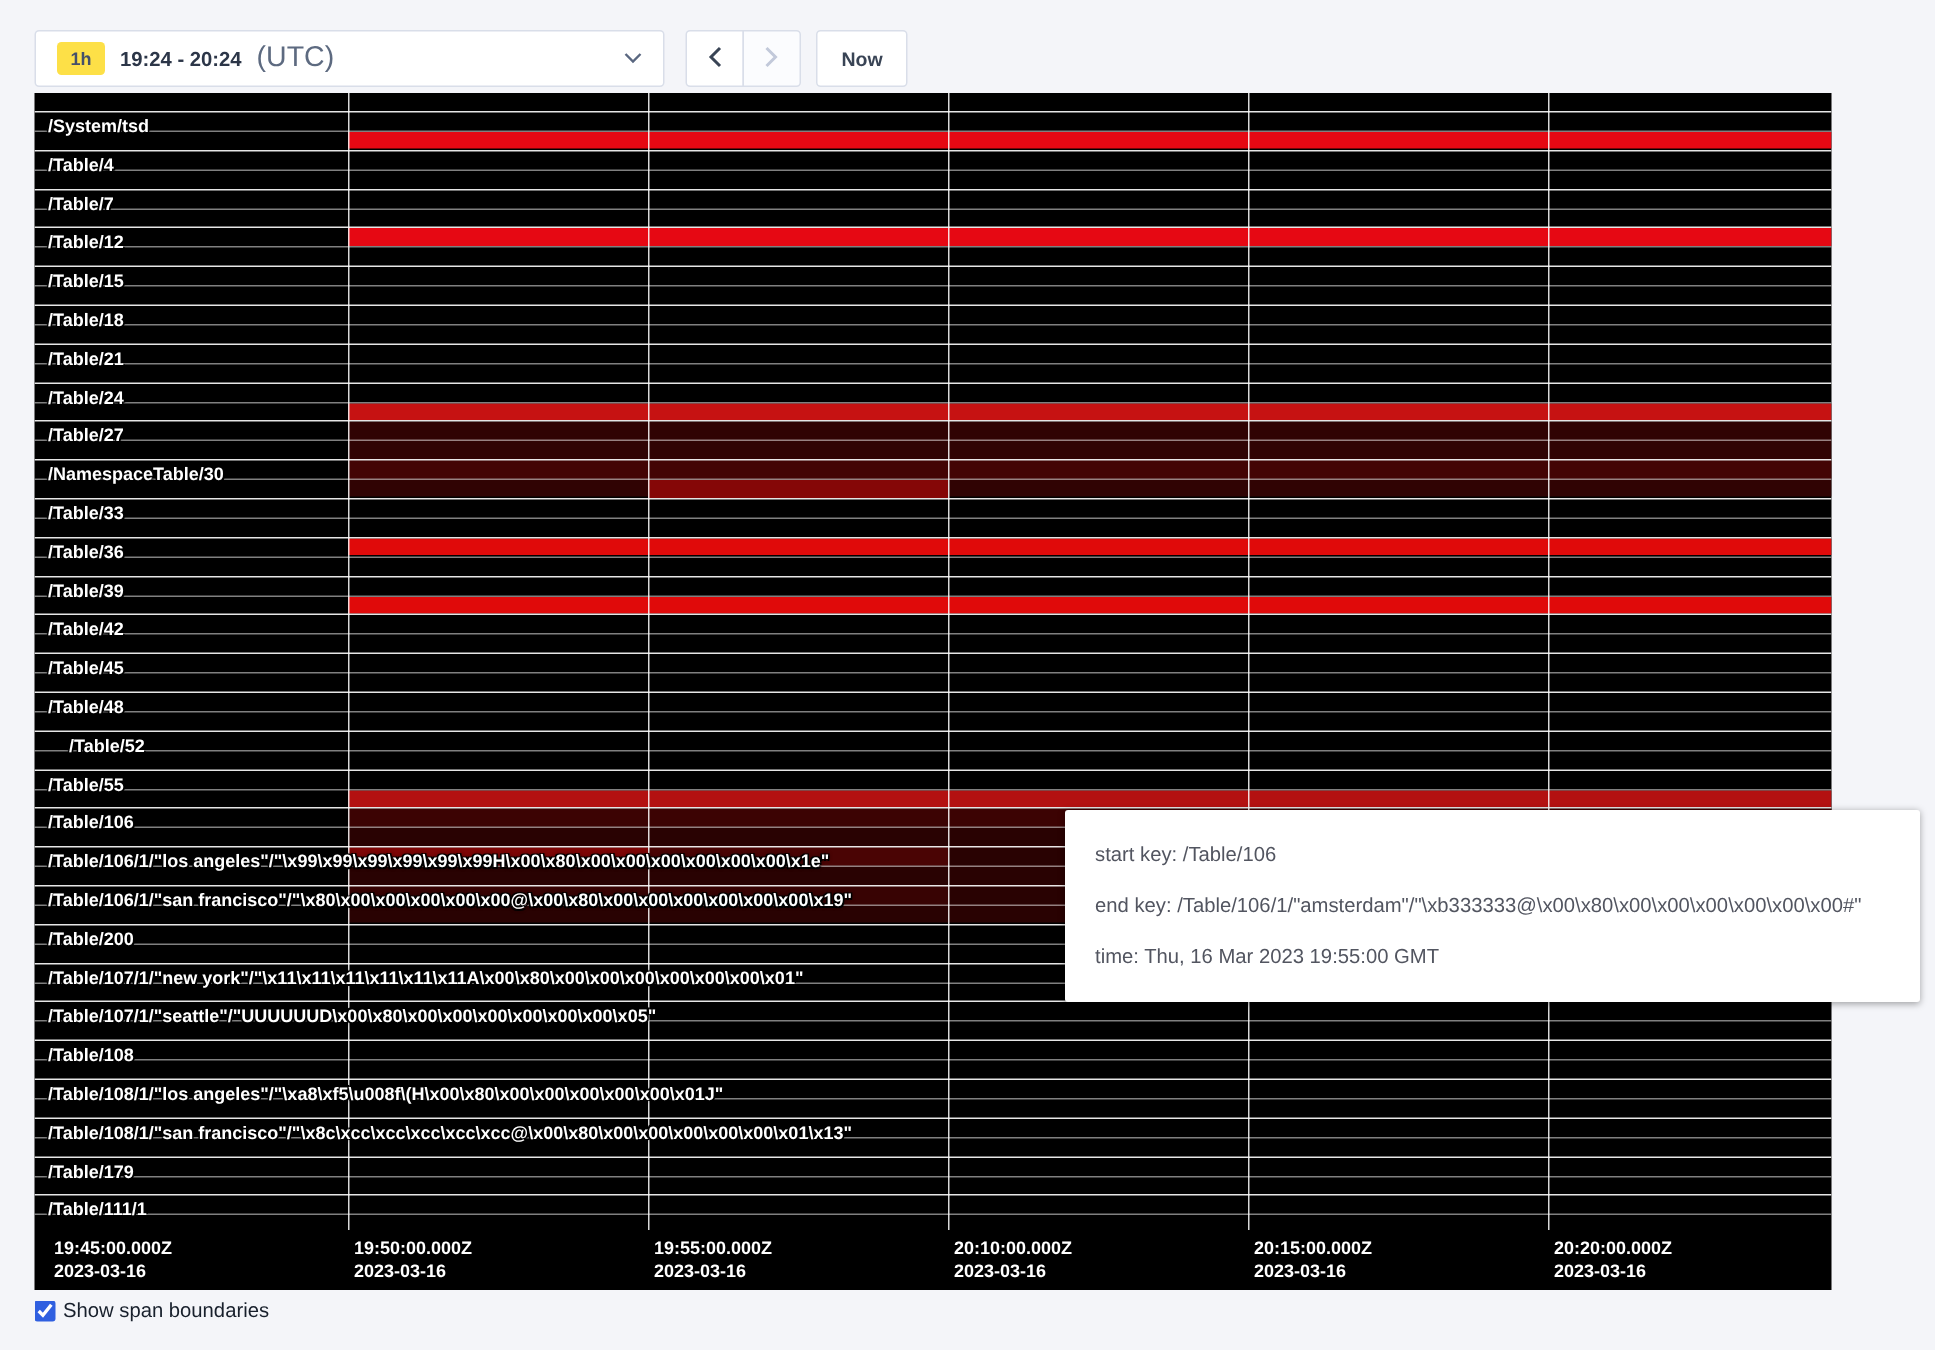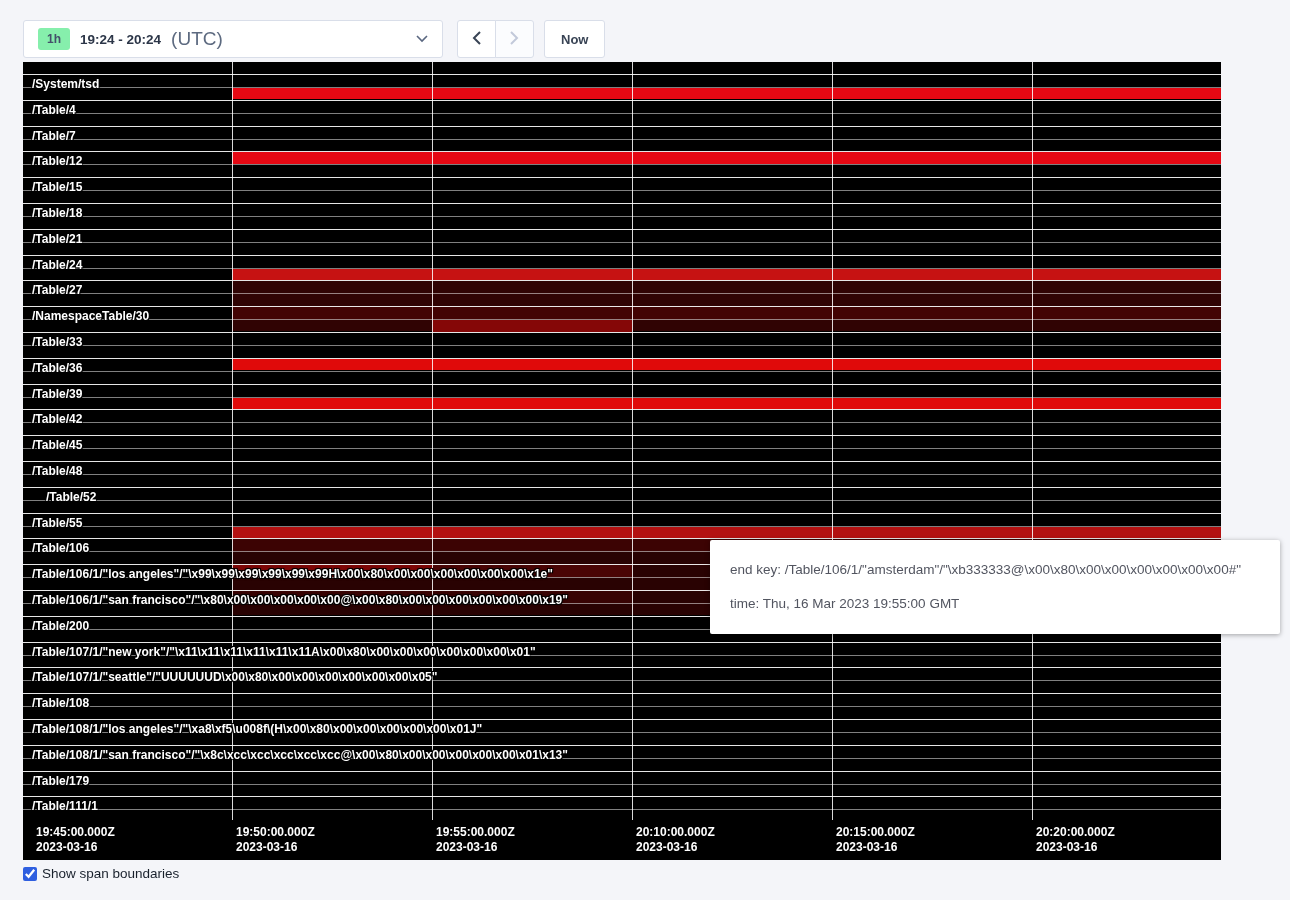--- a/index.html
+++ b/index.html
@@ -10,21 +10,21 @@
     position:relative;
     overflow:hidden;
   }
   
   .toolbar { position:absolute; left:23px; top:20px; height:38px; display:flex; align-items:stretch; }
   .time-picker {
     width:420px; background:#fff; border:1px solid #d9dee9; border-radius:3px;
     display:flex; align-items:center; gap:10px; padding:0 14px; cursor:pointer;
   }
   .duration-badge {
-    background:#86efac; color:#44506a; font-size:12px; font-weight:700;
+    background:#fde047; color:#44506a; font-size:12px; font-weight:700;
     border-radius:3px; padding:3px 9px; line-height:16px;
   }
   .range-text { font-size:13.5px; font-weight:700; color:#2c3648; }
   .tz-text { font-size:19px; color:#5d6a80; }
   .picker-chevron { margin-left:auto; display:flex; align-items:center; }
   .nav-group { display:flex; margin-left:14px; }
   .nav-btn {
     width:39px; height:38px; background:#fff; border:1px solid #d9dee9;
     display:flex; align-items:center; justify-content:center; cursor:pointer; padding:0;
   }
@@ -224,20 +224,21 @@
       <div>20:15:00.000Z</div>
       <div>2023-03-16</div>
     </div>
     <div class="tick" style="left: 1009px;">
       <div>20:20:00.000Z</div>
       <div>2023-03-16</div>
     </div>
   </div>
 
 <div class="tooltip">
+  <div class="tline">start key: /Table/106</div>
   <div class="tline">end key: /Table/106/1/"amsterdam"/"\xb333333@\x00\x80\x00\x00\x00\x00\x00\x00#"</div>
   <div class="tline">time: Thu, 16 Mar 2023 19:55:00 GMT</div>
 </div>
 
 <label class="footer">
   <input type="checkbox" checked="" style="">
   <span>Show span boundaries</span>
 </label>
 
 </body></html>

